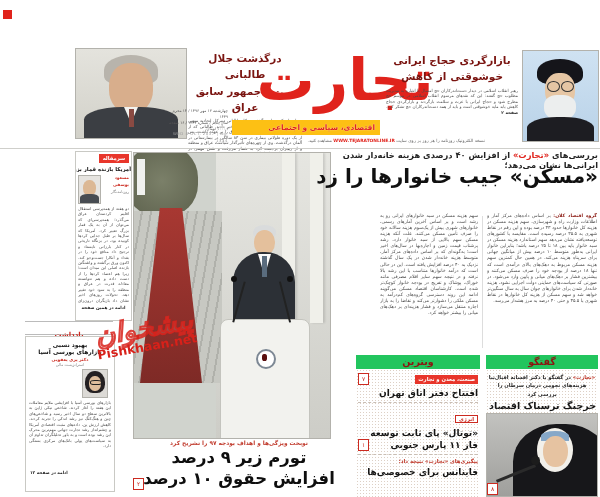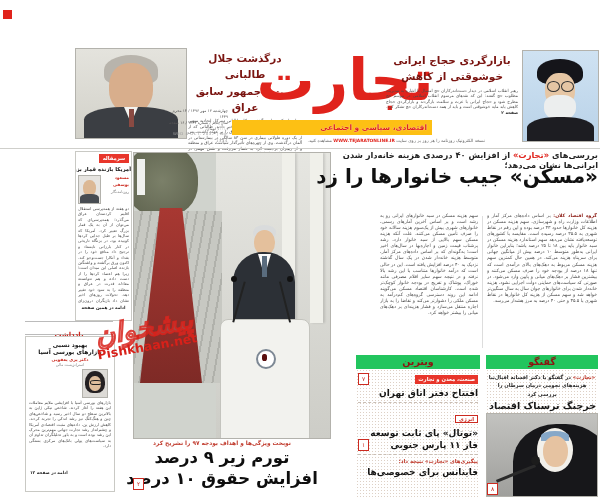--- a/index.html
+++ b/index.html
@@ -38,21 +38,21 @@
     <div class="abs" style="left:8px;top:58px;width:94px;height:31px;background:#3b3e43;border-radius:40% 40% 0 0;"></div>
     <div class="abs" style="left:48px;top:58px;width:14px;height:16px;background:#f2f2ee;clip-path:polygon(0 0,100% 0,50% 100%);"></div>
     <div class="abs" style="left:53px;top:60px;width:5px;height:18px;background:#8a4a42;"></div>
   </div>
   <div class="abs rtl" style="left:188px;top:50px;width:114px;">
     <div class="story-head">درگذشت جلال طالبانی</div>
     <div class="story-head">رییس جمهور سابق عراق</div>
     <div class="tiny jus" style="margin-top:3px;height:44px;"><span>رسانه‌های کردی از درگذشت جلال طالبانی دبیرکل اتحادیه میهنی کردستان و رییس‌جمهور پیشین عراق خبر دادند. طالبانی که از سال ۲۰۰۵ تا ۲۰۱۴ ریاست جمهوری عراق را بر عهده داشت، پس از یک دوره طولانی بیماری در سن ۸۳ سالگی در بیمارستانی در آلمان درگذشت. وی از چهره‌های تأثیرگذار سیاست عراق و منطقه و از رهبران برجسته کرد به شمار می‌رفت و نقش مهمی در تحولات پس از صدام ایفا کرد.</span> <span class="pageref">صفحه ۱۲</span></div>
   </div>
 
-  <div class="abs" style="left:232px;top:120px;width:200px;height:15px;background:#fdc014;direction:rtl;">
+  <div class="abs" style="left:232px;top:120px;width:148px;height:15px;background:#fdc014;direction:rtl;">
     <span style="display:block;text-align:right;padding-right:5px;font-size:7.5px;line-height:15px;font-weight:bold;color:#e0231c;text-shadow:0 0 1px #fff;">اقتصادی، سیاسی و اجتماعی</span>
   </div>
   <div class="abs" style="left:215px;top:40px;width:260px;height:82px;text-align:center;font-weight:bold;font-size:58px;line-height:80px;color:#e0231c;text-shadow:0 0 1px #fff, 0 0 2px #fff;">
     <span>تجارت</span>
   </div>
   <div class="abs rtl" style="left:168px;top:108px;width:60px;text-align:right;">
     <div style="font-size:3.9px;color:#555;line-height:1.5;">چهارشنبه ۱۲ مهر ۱۳۹۶ / ۱۴ محرم ۱۴۳۹</div>
     <div style="font-size:3.9px;color:#555;line-height:1.5;">سال پنجم / شماره ۱۳۳۴ / ۱۶ صفحه / ۱۰۰۰ تومان</div>
     <div style="font-size:3.9px;color:#9a9a9a;direction:ltr;text-align:right;line-height:1.6;letter-spacing:0.5px;">WED 4 OCT. 2017 | No. 1334</div>
   </div>
@@ -108,21 +108,21 @@
   <div class="abs rtl" style="left:330px;top:161px;width:268px;text-align:center;font-size:20px;font-weight:bold;color:#101010;white-space:nowrap;line-height:1.55;">«مسکن» جیب خانوارها را زد</div>
   <div class="abs rtl tiny jus" style="left:487px;top:213px;width:110px;height:139px;font-size:4.6px;">
     <span style="font-weight:bold;color:#8b1a12;">گروه اقتصاد کلان:</span>
     <span>بر اساس داده‌های مرکز آمار و اطلاعات وزارت راه و شهرسازی، سهم هزینه مسکن در هزینه کل خانوارها حدود ۳۳ درصد بوده و این رقم در نقاط شهری به ۳۵.۵ درصد رسیده است. مقایسه با کشورهای توسعه‌یافته نشان می‌دهد سهم استاندارد هزینه مسکن در سبد خانوار باید بین ۱۸ تا ۲۵ درصد باشد؛ بنابراین خانوار ایرانی به‌طور متوسط ۱۰ درصد بیش از میانگین جهانی برای سرپناه هزینه می‌کند. در همین حال کمترین سهم هزینه مسکن مربوط به دهک‌های بالای درآمدی است که تنها ۱۸ درصد از بودجه خود را صرف مسکن می‌کنند و بیشترین فشار بر دهک‌های میانی و پایین وارد می‌شود. در صورتی که سیاست‌های حمایتی دولت اجرایی نشود، هزینه خانه‌دار شدن برای خانوارهای جوان سال به سال سنگین‌تر خواهد شد و سهم مسکن از هزینه کل خانوارها در نقاط شهری با ۳۵.۵ و حتی ۴۰ درصد به مرز هشدار می‌رسد.</span>
   </div>
   <div class="abs" style="left:482px;top:216px;width:1px;height:132px;background:#ddd;"></div>
   <div class="abs rtl tiny jus" style="left:380px;top:213px;width:98px;height:139px;font-size:4.6px;">
     <span>سهم هزینه مسکن در سبد خانوارهای ایرانی رو به رشد است و بر اساس آخرین آمارهای رسمی، خانوارهای شهری بیش از یک‌سوم هزینه سالانه خود را صرف تأمین مسکن می‌کنند. علت آنکه هزینه مسکن سهم بالایی از سبد خانوار دارد، رشد پرشتاب قیمت زمین و اجاره‌بها در سال‌های اخیر است؛ به‌گونه‌ای که بر اساس داده‌های مرکز آمار، متوسط هزینه خانه‌دار شدن در یک سال گذشته نزدیک به ۴۰ درصد افزایش یافته است. این در حالی است که درآمد خانوارها متناسب با این رشد بالا نرفته و در نتیجه سهم سایر اقلام مصرفی مانند خوراک، پوشاک و تفریح در بودجه خانوار کوچک‌تر شده است. کارشناسان اقتصاد مسکن می‌گویند ادامه این روند دسترسی گروه‌های کم‌درآمد به مسکن ملکی را دشوارتر می‌کند و تقاضا را به بازار اجاره منتقل می‌سازد و فشار هزینه‌ای بر دهک‌های میانی را بیشتر خواهد کرد.</span>
   </div>
 
-  <div class="abs rtl" style="left:122px;top:440px;width:200px;text-align:center;">
+  <div class="abs rtl" style="left:139px;top:440px;width:200px;text-align:center;">
     <div style="color:#c0392b;font-size:5.8px;font-weight:bold;">نوبخت ویژگی‌ها و اهداف بودجه ۹۷ را تشریح کرد</div>
     <div style="font-size:16.5px;font-weight:bold;color:#0e0e0e;line-height:1.25;margin-top:2px;">تورم زیر ۹ درصد</div>
     <div style="font-size:16.5px;font-weight:bold;color:#0e0e0e;line-height:1.25;">افزایش حقوق ۱۰ درصد</div>
   </div>
   <div class="abs pagebox" style="left:133px;top:478px;">۲</div>
 
   <div class="abs boxed rtl" style="left:75px;top:151px;width:55px;height:168px;">
     <div style="position:absolute;right:2px;top:2px;background:#e8362b;color:#fff;font-size:5.2px;line-height:9px;height:9px;padding:0 4px;font-weight:bold;">سرمقاله</div>
     <div style="margin-top:14px;text-align:center;font-weight:bold;font-size:5.4px;color:#111;white-space:nowrap;overflow:hidden;">آمریکا بازنده قمار بزرگ</div>
     <div style="display:flex;flex-direction:row-reverse;gap:2px;margin:3px 2px 2px 2px;">

